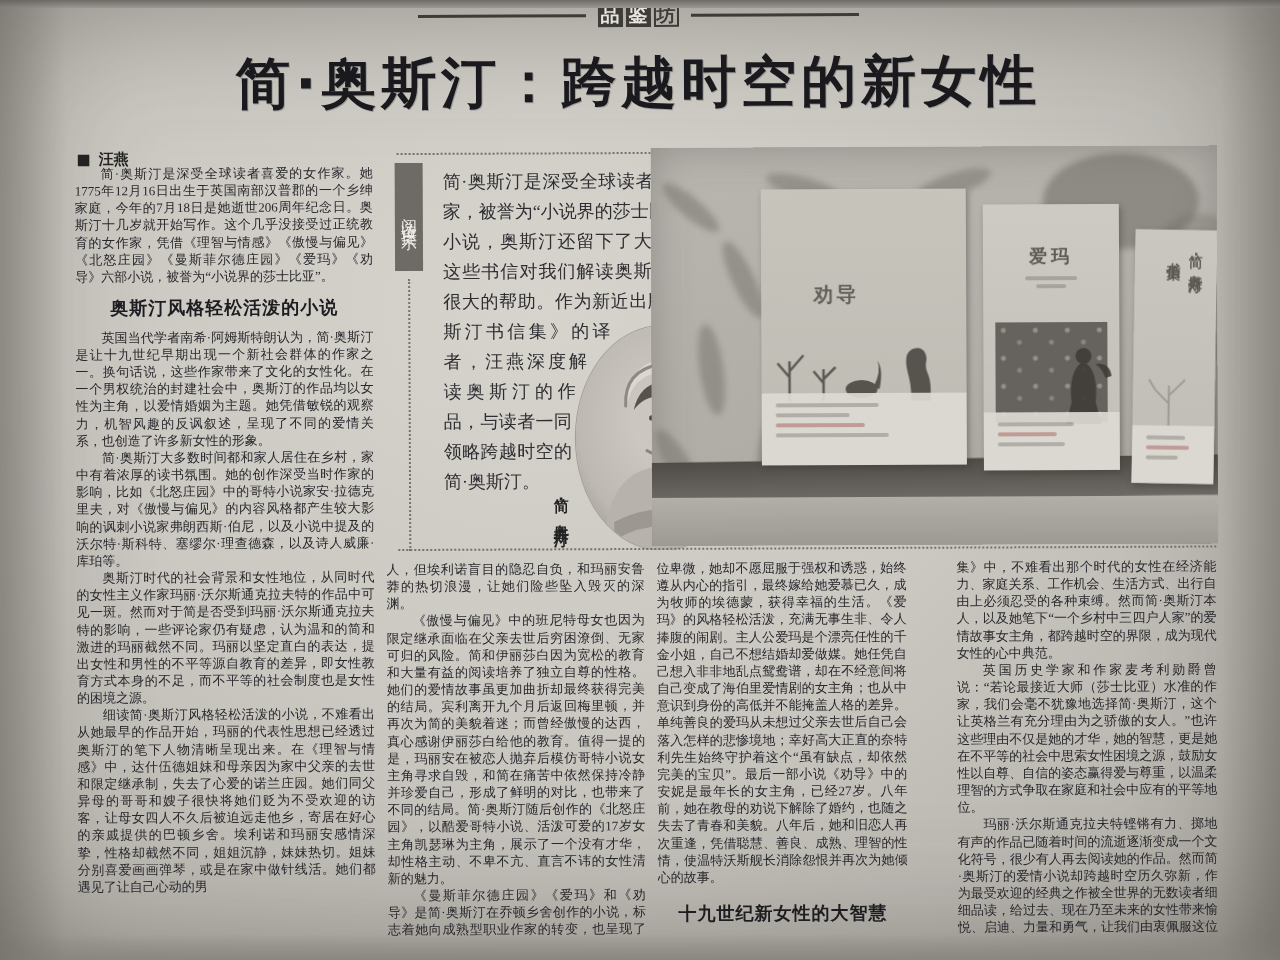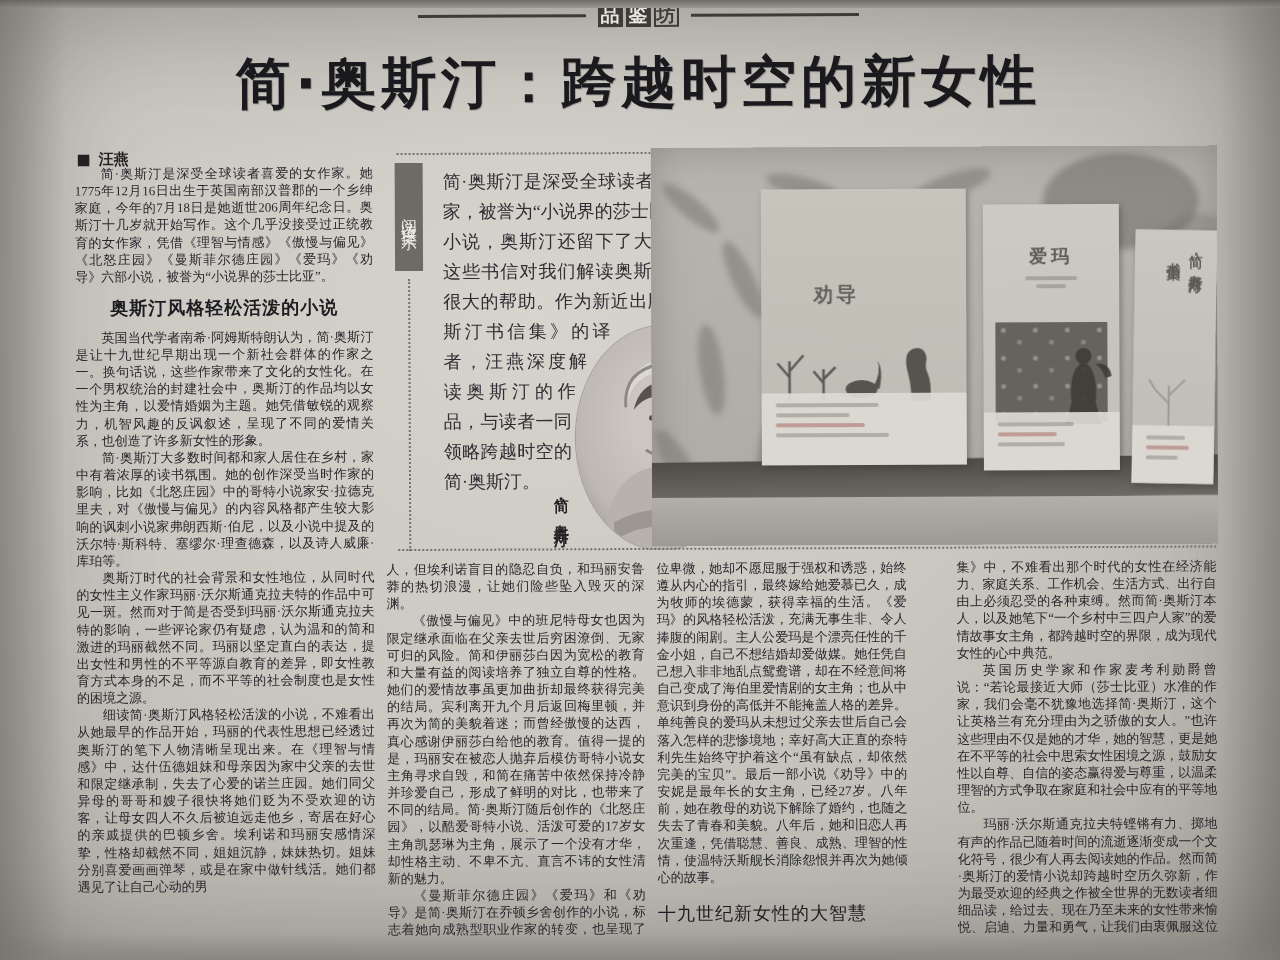--- a/index.html
+++ b/index.html
@@ -43,22 +43,22 @@
   .bodycol{position:absolute;font-size:13px;line-height:1.32;text-align:justify;
     color:#28282c;overflow:hidden;}
   .bodycol p{margin:0;text-indent:2em;}
   .bodycol p.noind{text-indent:0;}
   .col1{left:76px;top:163px;width:298px;height:773px;}
   .col2{left:386px;top:560px;width:258px;height:378px;}
   .col3{left:656px;top:560px;width:250px;height:378px;}
   .col4{left:956px;top:560px;width:260px;height:378px;}
   .col-heading{text-align:center;font-family:"DejaVu Sans","Liberation Sans",sans-serif;
     font-weight:bold;font-size:18px;margin:11px 0 9px;color:#1d1d21;letter-spacing:1px;}
-  .sub-heading{text-align:left;font-family:"DejaVu Sans","Liberation Sans",sans-serif;
-    font-weight:normal;font-size:18px;margin:16px 0 12px;color:#1d1d21;letter-spacing:1px;}
+  .sub-heading{text-align:center;font-family:"DejaVu Sans","Liberation Sans",sans-serif;
+    font-weight:bold;font-size:18px;margin:16px 0 12px;color:#1d1d21;letter-spacing:1px;}
 
   
   .tips{position:absolute;left:398px;top:152px;width:350px;height:400px;
     border-top:2px dotted #75726c;}
   .tips-label{position:absolute;left:-2px;top:8px;width:28px;height:108px;background:#6e6b66;
     color:#efece6;writing-mode:vertical-rl;text-orientation:upright;text-align:center;
     font-family:"DejaVu Sans","Liberation Sans",sans-serif;font-size:16px;letter-spacing:6px;
     line-height:28px;}
   .tips-vline{position:absolute;left:11px;top:124px;height:272px;border-left:2px dotted #75726c;}
   .tips-body{margin-left:46px;padding-top:12px;height:384px;overflow:hidden;

